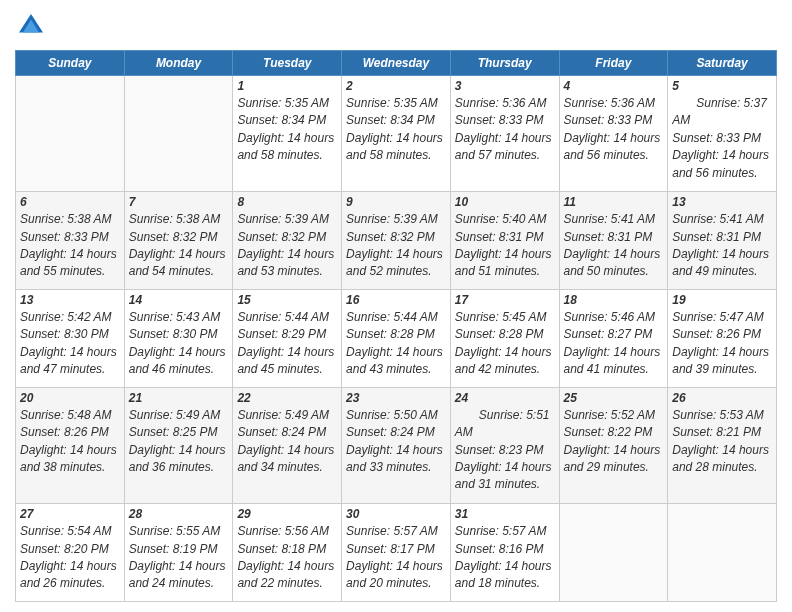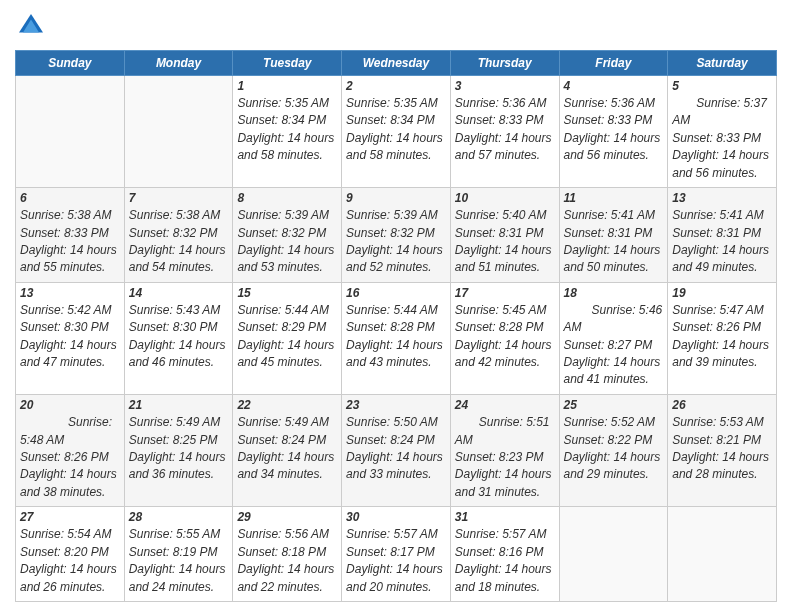--- a/index.html
+++ b/index.html
@@ -211,31 +211,31 @@
 Daylight: 14 hours
 and 45 minutes.</span></td>
           <td><span class="day-num">16</span><span class="day-info" style="white-space: pre-line;">Sunrise: 5:44 AM
 Sunset: 8:28 PM
 Daylight: 14 hours
 and 43 minutes.</span></td>
           <td><span class="day-num">17</span><span class="day-info" style="white-space: pre-line; margin-top: 19px;">Sunrise: 5:45 AM
 Sunset: 8:28 PM
 Daylight: 14 hours
 and 42 minutes.</span></td>
-          <td><span class="day-num">18</span><span class="day-info" style="white-space: pre-line; margin-left: 28px;">Sunrise: 5:46 AM
+          <td><span class="day-num">18</span><span class="day-info" style="white-space: pre-line;">Sunrise: 5:46 AM
 Sunset: 8:27 PM
 Daylight: 14 hours
 and 41 minutes.</span></td>
           <td><span class="day-num">19</span><span class="day-info" style="white-space: pre-line;">Sunrise: 5:47 AM
 Sunset: 8:26 PM
 Daylight: 14 hours
 and 39 minutes.</span></td>
         </tr>
         <tr class="row-alt">
-          <td><span class="day-num">20</span><span class="day-info" style="white-space: pre-line; margin-left: 48px;">Sunrise: 5:48 AM
+          <td><span class="day-num">20</span><span class="day-info" style="white-space: pre-line;">Sunrise: 5:48 AM
 Sunset: 8:26 PM
 Daylight: 14 hours
 and 38 minutes.</span></td>
           <td><span class="day-num">21</span><span class="day-info" style="white-space: pre-line;">Sunrise: 5:49 AM
 Sunset: 8:25 PM
 Daylight: 14 hours
 and 36 minutes.</span></td>
           <td><span class="day-num">22</span><span class="day-info" style="white-space: pre-line;">Sunrise: 5:49 AM
 Sunset: 8:24 PM
 Daylight: 14 hours

